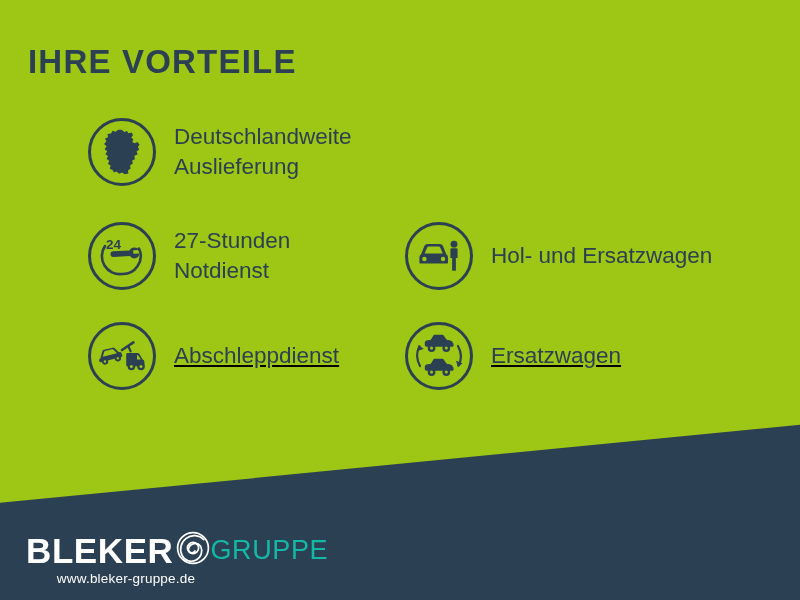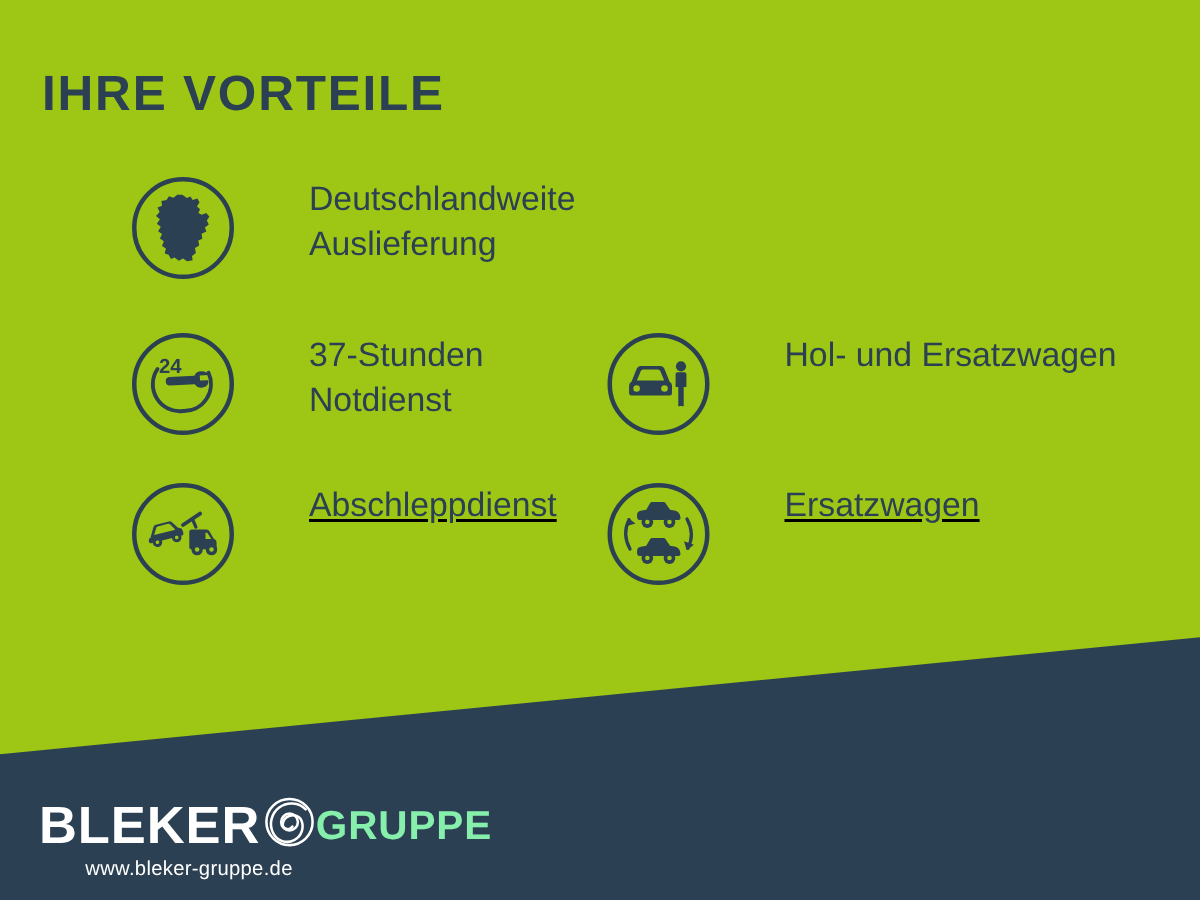--- a/index.html
+++ b/index.html
@@ -46,22 +46,21 @@
   #benefits {
     position: absolute;
     left: 0;
     top: 110px;
     width: 800px;
     height: 300px;
   }
   .benefit {
     position: absolute;
     display: flex;
-    align-items: flex-start;
-    gap: 32px;
+    align-items: center;
   }
   .col-left  { left: 88px; }
   .col-right { left: 405px; }
   .row-1 { top: 8px; }
   .row-2 { top: 112px; }
   .row-3 { top: 212px; text-decoration: underline; }
 
   .icon-circle {
     width: 68px;
     height: 68px;
@@ -102,23 +101,23 @@
     font-size: 35px;
     font-weight: bold;
     letter-spacing: 0.6px;
     line-height: 1;
   }
   #logo-mark {
     margin: 0 1px 0 2px;
     display: block;
   }
   #logo-gruppe {
-    color: #86efac;
+    color: #14b8a6;
     font-size: 27px;
-    font-weight: bold;
+    font-weight: normal;
     letter-spacing: 0.6px;
     line-height: 1;
   }
   #logo-url {
     margin-top: 4px;
     text-align: center;
     color: #ffffff;
     font-size: 13.5px;
     letter-spacing: 0.2px;
     width: 200px;
@@ -149,21 +148,21 @@
     <div class="benefit col-left row-2">
       <div class="icon-circle">
         <svg width="46" height="44" viewBox="0 0 46 44" aria-hidden="true">
           <path d="M6.0 12.0 A18 18 0 0 0 23 40 A18 18 0 0 0 40 14.5" fill="none" stroke="#2c4053" stroke-width="2.6" stroke-linecap="round"></path>
           <text x="14.5" y="14.5" font-family="Liberation Sans, sans-serif" font-size="13.5" font-weight="bold" fill="#2c4053" text-anchor="middle">24</text>
           <g transform="rotate(42 27 24)">
             <path fill="#2c4053" d="M31.2 9.5 L27.2 13.5 L29.6 15.9 L33.6 11.9 Q36.6 14.8 34.0 18.2 Q31.8 20.8 28.6 20.0 L17.0 31.6 Q15.0 33.6 13.0 31.6 Q11.0 29.6 13.0 27.6 L24.6 16.0 Q23.6 12.8 26.2 10.6 Q29.0 8.2 31.2 9.5 Z"></path>
           </g>
         </svg>
       </div>
-      <div class="benefit-label">37-Stunden
+      <div class="benefit-label">27-Stunden
 Notdienst</div>
     </div>
 
     <div class="benefit col-right row-2">
       <div class="icon-circle">
         <svg width="46" height="34" viewBox="0 0 46 34" aria-hidden="true">
 
           <path fill="#2c4053" d="M5.0 15.5 L8.4 7.0 Q9.2 5.0 11.4 5.0 L24.0 5.0 Q26.2 5.0 27.0 7.0 L30.4 15.5 Q32.0 16.2 32.0 18.6 L32.0 23.4 Q32.0 24.6 30.8 24.6 L4.6 24.6 Q3.4 24.6 3.4 23.4 L3.4 18.6 Q3.4 16.2 5.0 15.5 Z"></path>
           <path fill="#9ec614" d="M8.6 14.6 L11.2 8.4 Q11.6 7.4 12.8 7.4 L22.6 7.4 Q23.8 7.4 24.2 8.4 L26.8 14.6 Z"></path>
           <circle cx="8.4" cy="20.0" r="2.2" fill="#9ec614"></circle>

